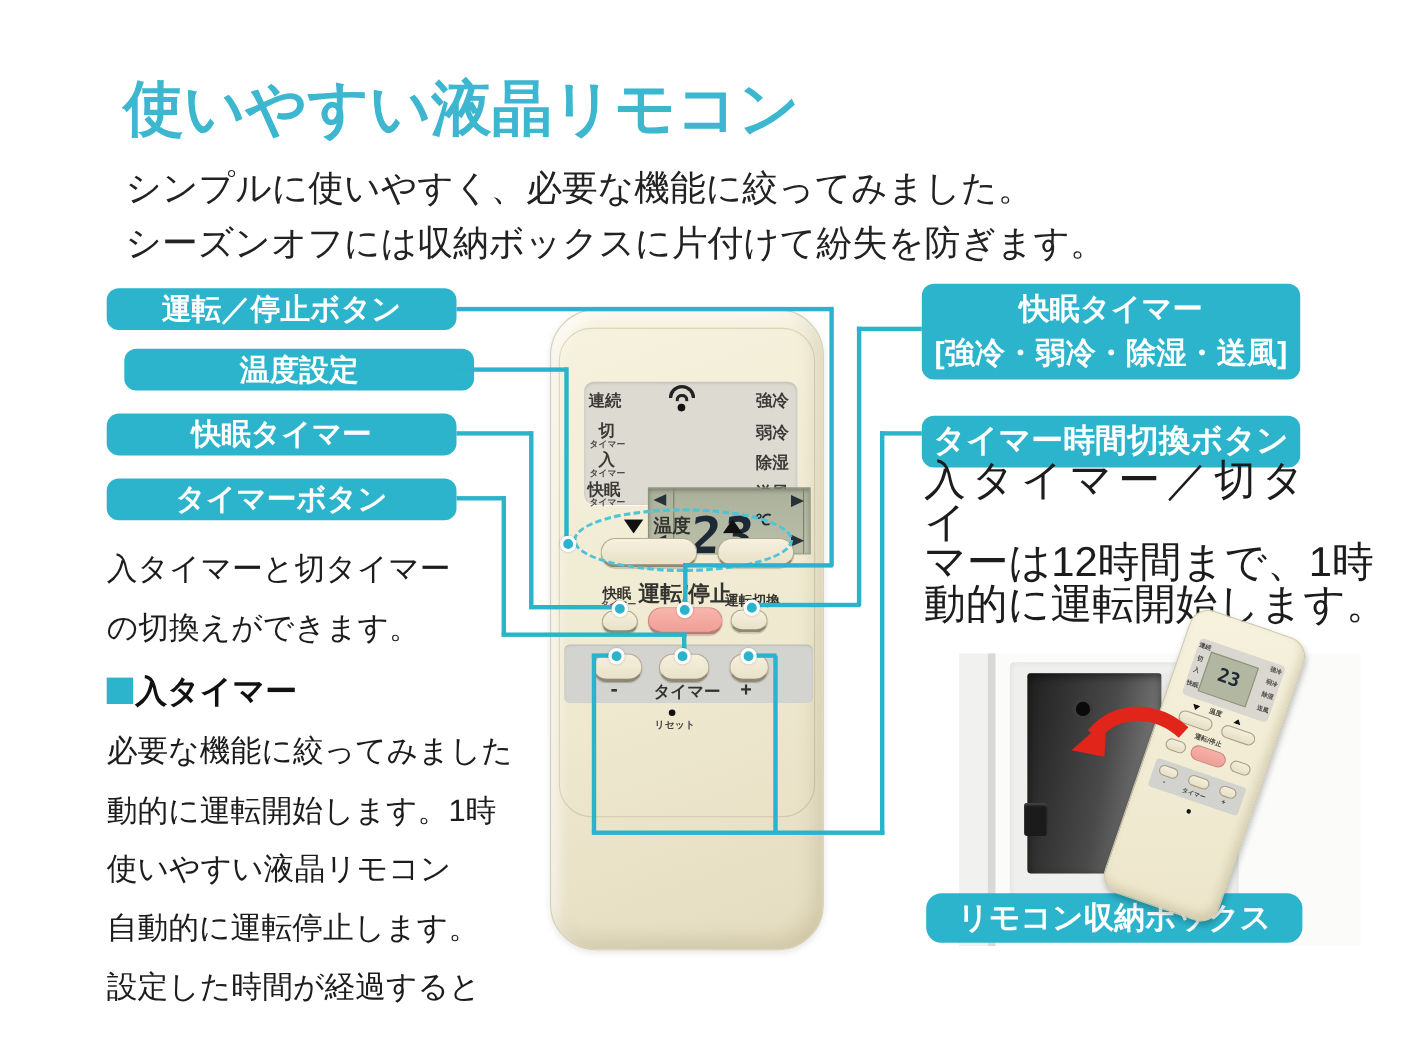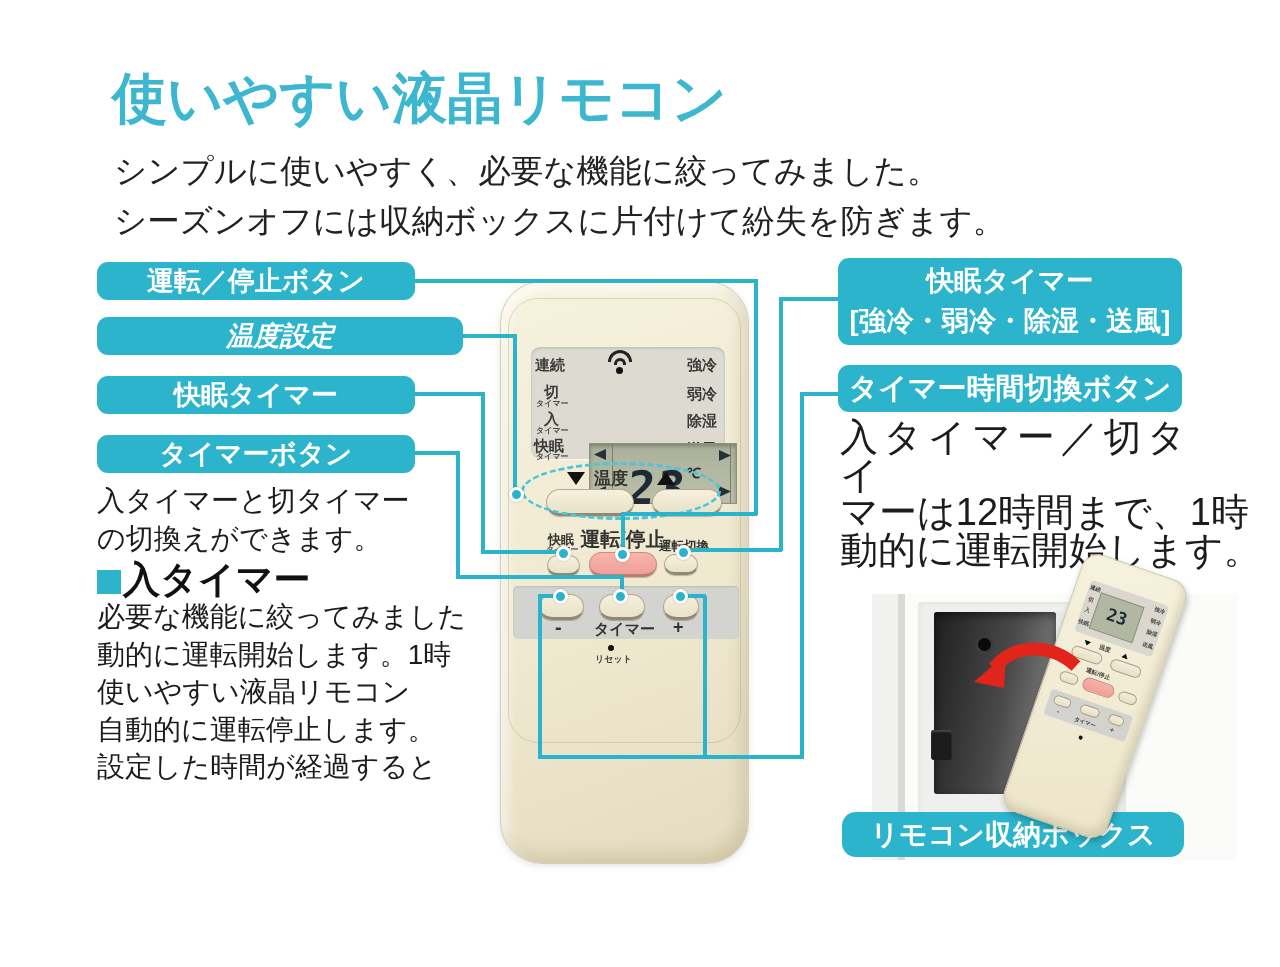--- a/index.html
+++ b/index.html
@@ -46,22 +46,22 @@
   .btn-pink{background:linear-gradient(180deg,#f8b5ad,#efa097);border:1px solid #cf8a82;
             border-bottom:3px solid #ba7d76;}
   .btn-lab{position:absolute;font-weight:bold;color:#33332f;}
   .timer-panel{position:absolute;left:12px;top:304px;width:226px;height:53px;background:#d3d4cf;
                border-radius:5px;box-shadow:inset 0 1px 2px rgba(0,0,0,.12);}
   .reset-dot{position:absolute;width:6px;height:6px;border-radius:50%;background:#111;}
   
   .dash-ellipse{position:absolute;left:521px;top:462px;width:200px;height:58px;border-radius:50%;
                 border:3.5px dashed #4cc4da;box-sizing:border-box;background:transparent;}
   
-  .body-line{font-size:28px;line-height:37.5px;color:#1c1c1c;white-space:nowrap;}
-  .body-head{font-size:37px;line-height:37px;font-weight:bold;color:#111;margin-top:4px;white-space:nowrap;}
+  .body-line{font-size:28px;line-height:37.5px;color:#1c1c1c;white-space:nowrap;margin-top:16px;}
+  .body-head{font-size:29px;line-height:37px;font-weight:bold;color:#111;margin-top:22px;white-space:nowrap;}
   .sq{display:inline-block;width:24px;height:24px;background:#2bb4cb;margin-right:2px;vertical-align:-2px;}
   .r-line{font-size:38px;line-height:37.5px;color:#1c1c1c;white-space:nowrap;}
   .just{text-align:justify;text-align-last:justify;white-space:normal;}
   
   #photo{position:absolute;left:872px;top:594px;width:365px;height:266px;background:#fbfbfa;overflow:visible;}
   #mini-remote{position:absolute;left:168px;top:-34px;width:108px;height:270px;
                background:linear-gradient(160deg,#f7f2de,#ece5ca);border:1px solid #cfc8ab;
                border-radius:18px;transform:rotate(19deg);
                box-shadow:inset -4px -5px 9px rgba(115,100,55,.2),2px 3px 6px rgba(0,0,0,.25);z-index:3;}
   .mini-oval{position:absolute;background:linear-gradient(180deg,#f4eedb,#e7dfc5);
@@ -73,29 +73,29 @@
 
 <div id="page">
 
   <div class="abs" style="left:112px;top:62px;font-size:55px;font-weight:bold;color:#3db7cf;white-space:nowrap;">使いやすい液晶リモコン</div>
   <div class="abs" style="left:114px;top:146px;font-size:32.5px;line-height:50px;color:#222;">
     <div style="white-space:nowrap;">シンプルに使いやすく、必要な機能に絞ってみました。</div>
     <div style="white-space:nowrap;">シーズンオフには収納ボックスに片付けて紛失を防ぎます。</div>
   </div>
 
   <div class="lbl-box" style="left:97px;top:262px;width:318px;height:38px;font-size:27px;line-height:38px;">運転／停止ボタン</div>
-  <div class="lbl-box" style="left:97px;top:317px;width:366px;height:38px;font-size:27px;line-height:38px;font-style:italic;">温度設定</div>
+  <div class="lbl-box" style="left:113px;top:317px;width:318px;height:38px;font-size:27px;line-height:38px;">温度設定</div>
   <div class="lbl-box" style="left:97px;top:376px;width:318px;height:38px;font-size:27px;line-height:38px;">快眠タイマー</div>
   <div class="lbl-box" style="left:97px;top:435px;width:318px;height:38px;font-size:27px;line-height:38px;">タイマーボタン</div>
 
   <div class="lbl-box" style="left:838px;top:258px;width:344px;height:87px;font-size:27.5px;line-height:40px;padding-top:3px;box-sizing:border-box;">
     <div>快眠タイマー</div>
     <div>[強冷・弱冷・除湿・送風]</div>
   </div>
-  <div class="lbl-box" style="left:838px;top:365px;width:344px;height:47px;font-size:29px;line-height:47px;">タイマー時間切換ボタン</div>
+  <div class="lbl-box" style="left:838px;top:378px;width:344px;height:47px;font-size:29px;line-height:47px;">タイマー時間切換ボタン</div>
 
   <div class="abs" style="left:840px;top:419px;width:346px;">
     <div class="r-line just">入タイマー／切タイ</div>
     <div class="r-line">マーは12時間まで、1時</div>
     <div class="r-line">動的に運転開始します。</div>
   </div>
 
   <div class="abs" style="left:97px;top:482px;width:380px;">
     <div class="body-line">入タイマーと切タイマー</div>
     <div class="body-line">の切換えができます。</div>

